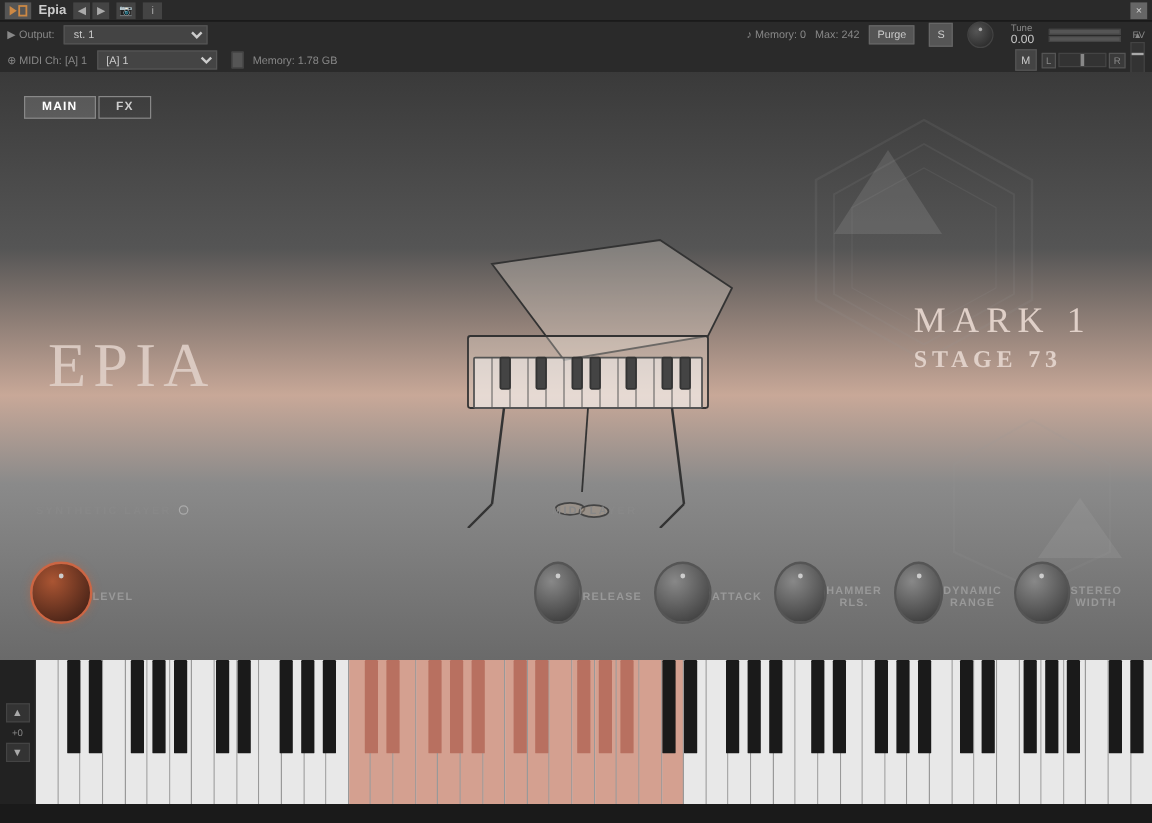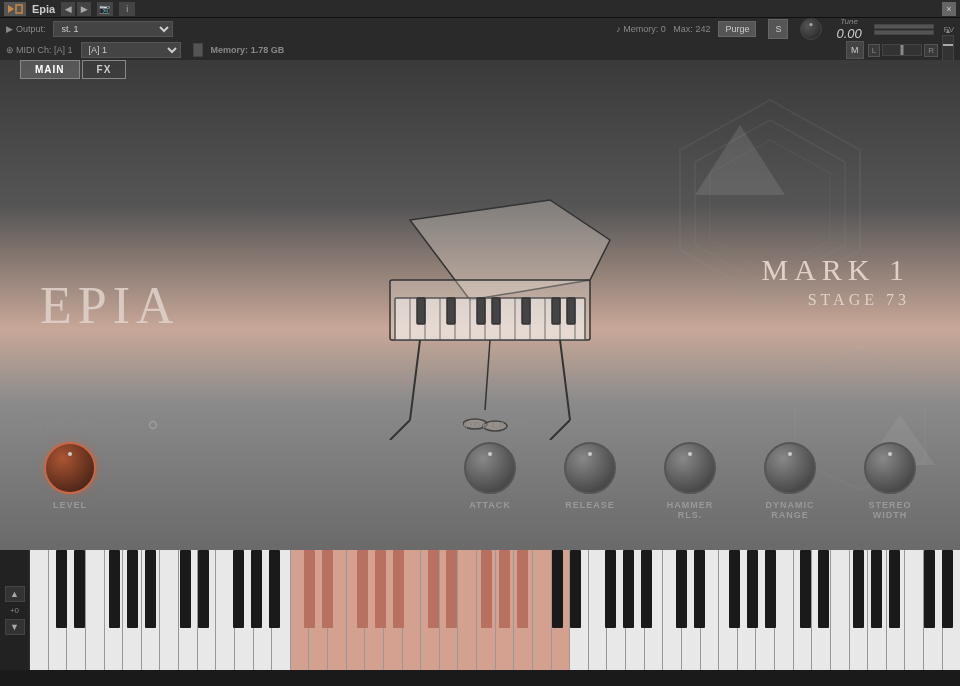--- a/index.html
+++ b/index.html
@@ -135,48 +135,46 @@
       color: #ccc;
       font-size: 9px;
       display: flex;
       align-items: center;
       justify-content: center;
       cursor: pointer;
     }
     .tune-section {
       display: flex;
       flex-direction: column;
-      align-items: center;
+      align-items: flex-start;
       margin-left: 6px;
-      font-style: italic;
     }
     .tune-label {
       color: #888;
       font-size: 8px;
     }
     .tune-value {
       color: #ccc;
-      font-size: 13px;
+      font-size: 10px;
     }
     .knob-small {
       width: 22px;
       height: 22px;
       border-radius: 50%;
       background: radial-gradient(circle at 35% 35%, #555, #222);
       border: 1px solid #444;
       position: relative;
     }
     .midi-label {
       color: #888;
       font-size: 9px;
     }
     .memory-label {
       color: #888;
       font-size: 9px;
-      font-weight: bold;
     }
     .lr-controls {
       display: flex;
       align-items: center;
       gap: 2px;
     }
     .lr-btn {
       font-size: 8px;
       color: #888;
       background: #3a3a3a;
@@ -189,21 +187,21 @@
       width: 100%;
       height: 490px;
       background: linear-gradient(180deg, #3a3a3a 0%, #555 30%, #c8a898 55%, #8a8a8a 70%, #6a6a6a 100%);
       position: relative;
       overflow: hidden;
     }
 
     
     .tabs {
       position: absolute;
-      top: 0;
+      top: 20px;
       left: 20px;
       display: flex;
       gap: 2px;
     }
     .tab {
       padding: 3px 14px;
       font-size: 10px;
       font-weight: bold;
       letter-spacing: 1px;
       cursor: pointer;
@@ -227,34 +225,34 @@
       font-weight: 200;
       letter-spacing: 6px;
       opacity: 0.9;
       font-family: 'Georgia', serif;
     }
     .inst-title-right {
       position: absolute;
       right: 50px;
       top: 45%;
       transform: translateY(-50%);
-      text-align: right;
+      text-align: left;
       color: #e0d0c8;
     }
     .inst-title-right .mark {
       font-size: 30px;
       letter-spacing: 6px;
       font-weight: 300;
       display: block;
       font-family: 'Georgia', serif;
     }
     .inst-title-right .stage {
-      font-size: 16px;
+      font-size: 20px;
       letter-spacing: 4px;
-      font-weight: 400;
+      font-weight: 700;
       display: block;
       font-family: 'Georgia', serif;
       margin-top: 4px;
     }
 
     
     .piano-illustration {
       position: absolute;
       top: 100px;
       left: 50%;
@@ -295,21 +293,20 @@
       bottom: 30px;
       left: 0;
       right: 0;
       display: flex;
       align-items: flex-start;
       padding: 0 25px;
       gap: 0;
     }
     .knob-group {
       display: flex;
-      flex-direction: column;
       align-items: center;
       width: 90px;
     }
     .knob-main {
       width: 52px;
       height: 52px;
       border-radius: 50%;
       background: radial-gradient(circle at 35% 30%, #888, #333);
       border: 2px solid #555;
       position: relative;
@@ -601,27 +598,27 @@
       </div>
     </div>
 
     <div style="flex:1;"></div>
 
     <div style="display:flex;gap:10px;align-items:flex-start;">
       <div class="knob-group">
         <div class="knob-main">
           <div class="knob-dot"></div>
         </div>
-        <div class="knob-label">ATTACK</div>
+        <div class="knob-label">RELEASE</div>
       </div>
       <div class="knob-group">
         <div class="knob-main">
           <div class="knob-dot"></div>
         </div>
-        <div class="knob-label">RELEASE</div>
+        <div class="knob-label">ATTACK</div>
       </div>
       <div class="knob-group">
         <div class="knob-main">
           <div class="knob-dot"></div>
         </div>
         <div class="knob-label">HAMMER<br>RLS.</div>
       </div>
       <div class="knob-group">
         <div class="knob-main">
           <div class="knob-dot"></div>

